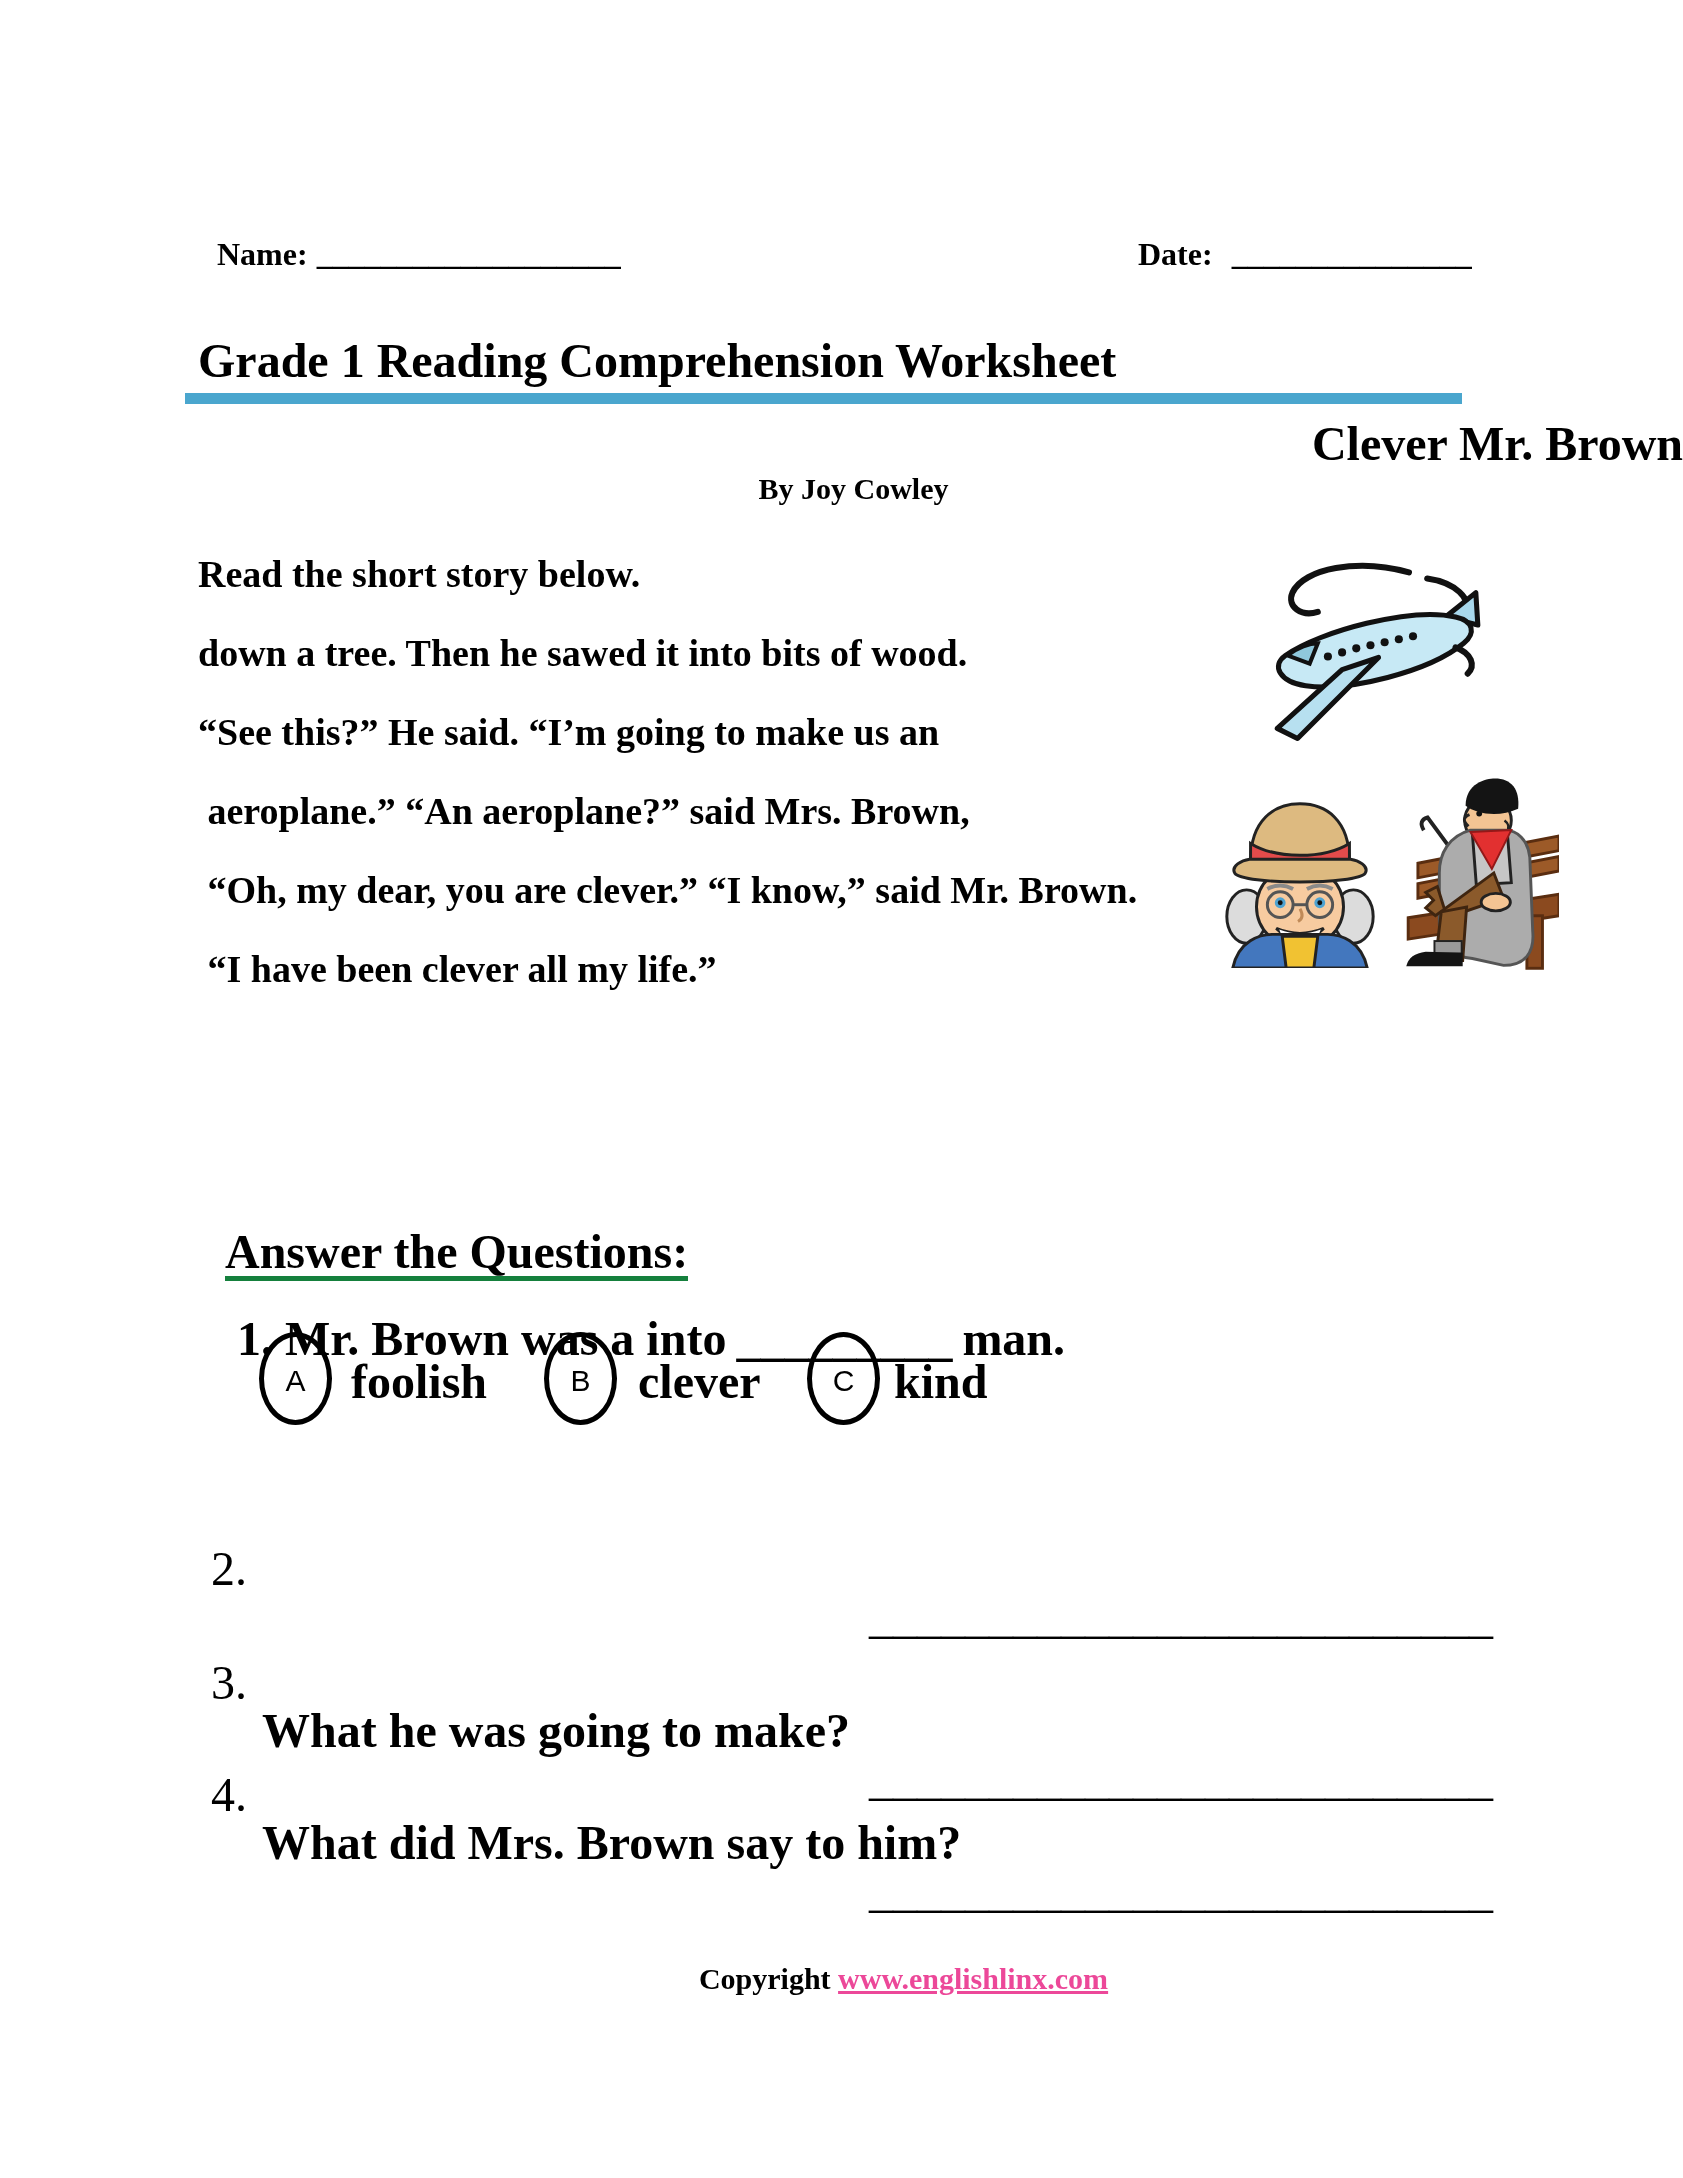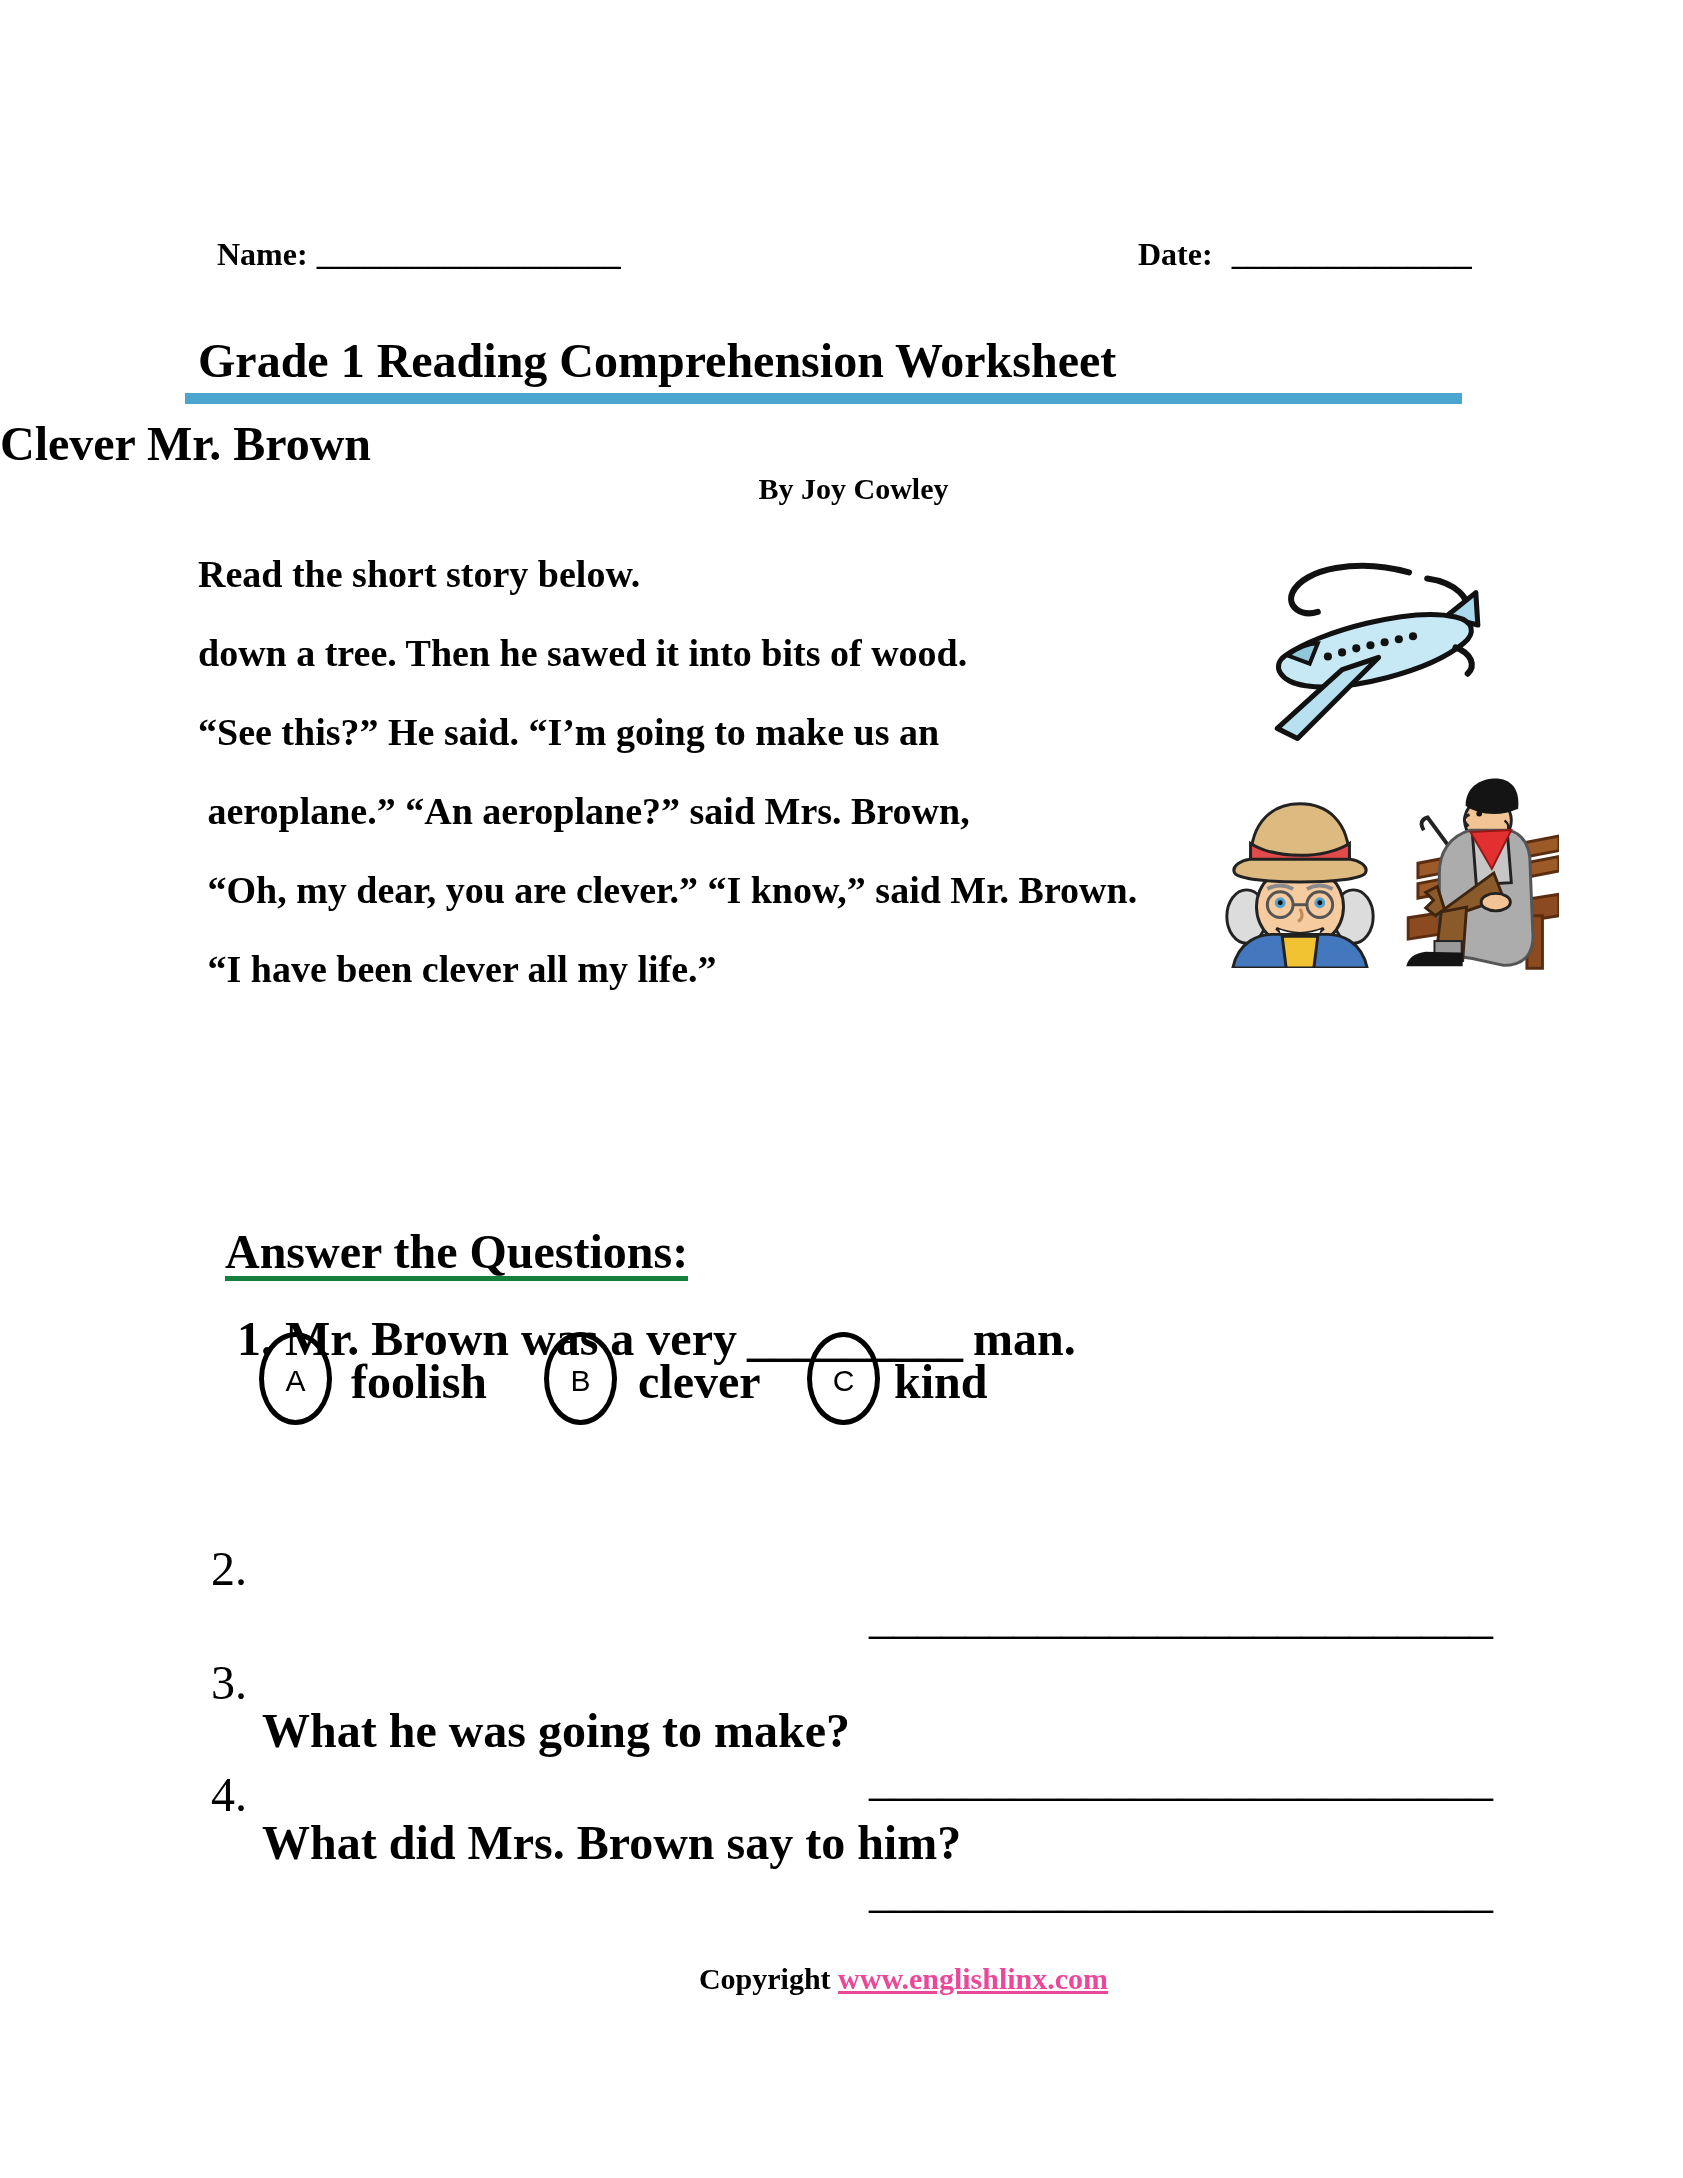--- a/index.html
+++ b/index.html
@@ -18,21 +18,21 @@
   .date-row{left:1122px;top:191px;}
   .fill-blank{letter-spacing:0;}
   .name-row .fill-blank{margin-left:9px;}
   .date-row .fill-blank{margin-left:19px;}
 
   
   .ws-title{left:198px;top:337px;}
   .blue-rule{left:185px;top:393px;width:1277px;height:11px;}
 
   
-  .story-title{left:0;top:420px;width:1683px;text-align:left;}
+  .story-title{left:0;top:420px;width:1683px;text-align:right;}
   .story-byline{left:12px;top:469px;width:1683px;text-align:center;}
 
   
   .story-block{left:198px;top:535px;}
   .story-line{font-size:38px;line-height:79px;white-space:pre;font-weight:bold;}
 
   
   .airplane-img{left:1257px;top:557px;}
   .mrs-img{left:1220px;top:790px;}
   .mr-img{left:1379px;top:772px;}
@@ -160,21 +160,21 @@
   <rect x="57" y="172" width="28" height="13" fill="#9a9a9a" stroke="#222" stroke-width="2"></rect>
   <path d="M28,198 L86,198 L86,184 L48,183 Q31,185 28,198 Z" fill="#141414"></path>
   <ellipse cx="120" cy="132" rx="15" ry="9" fill="#F3C493" stroke="#222" stroke-width="3"></ellipse>
 </svg>
 
 <div class="abs serif38 b q-heading">
   <span class="u">Answer the Questions:</span>
 </div>
 
 <div class="abs serif38 b q1-row">
-  <span class="qnum">1.</span><span>Mr. Brown was a very</span><span class="q1-blank">_________</span><span>man.</span>
+  <span class="qnum">1.</span><span>Mr. Brown was a into</span><span class="q1-blank">_________</span><span>man.</span>
 </div>
 
 <div class="abs opt-ellipse opt-a">
   <span>A</span>
 </div>
 <div class="abs serif38 b lbl-a">foolish</div>
 <div class="abs opt-ellipse opt-b">
   <span>B</span>
 </div>
 <div class="abs serif38 b lbl-b">clever</div>

